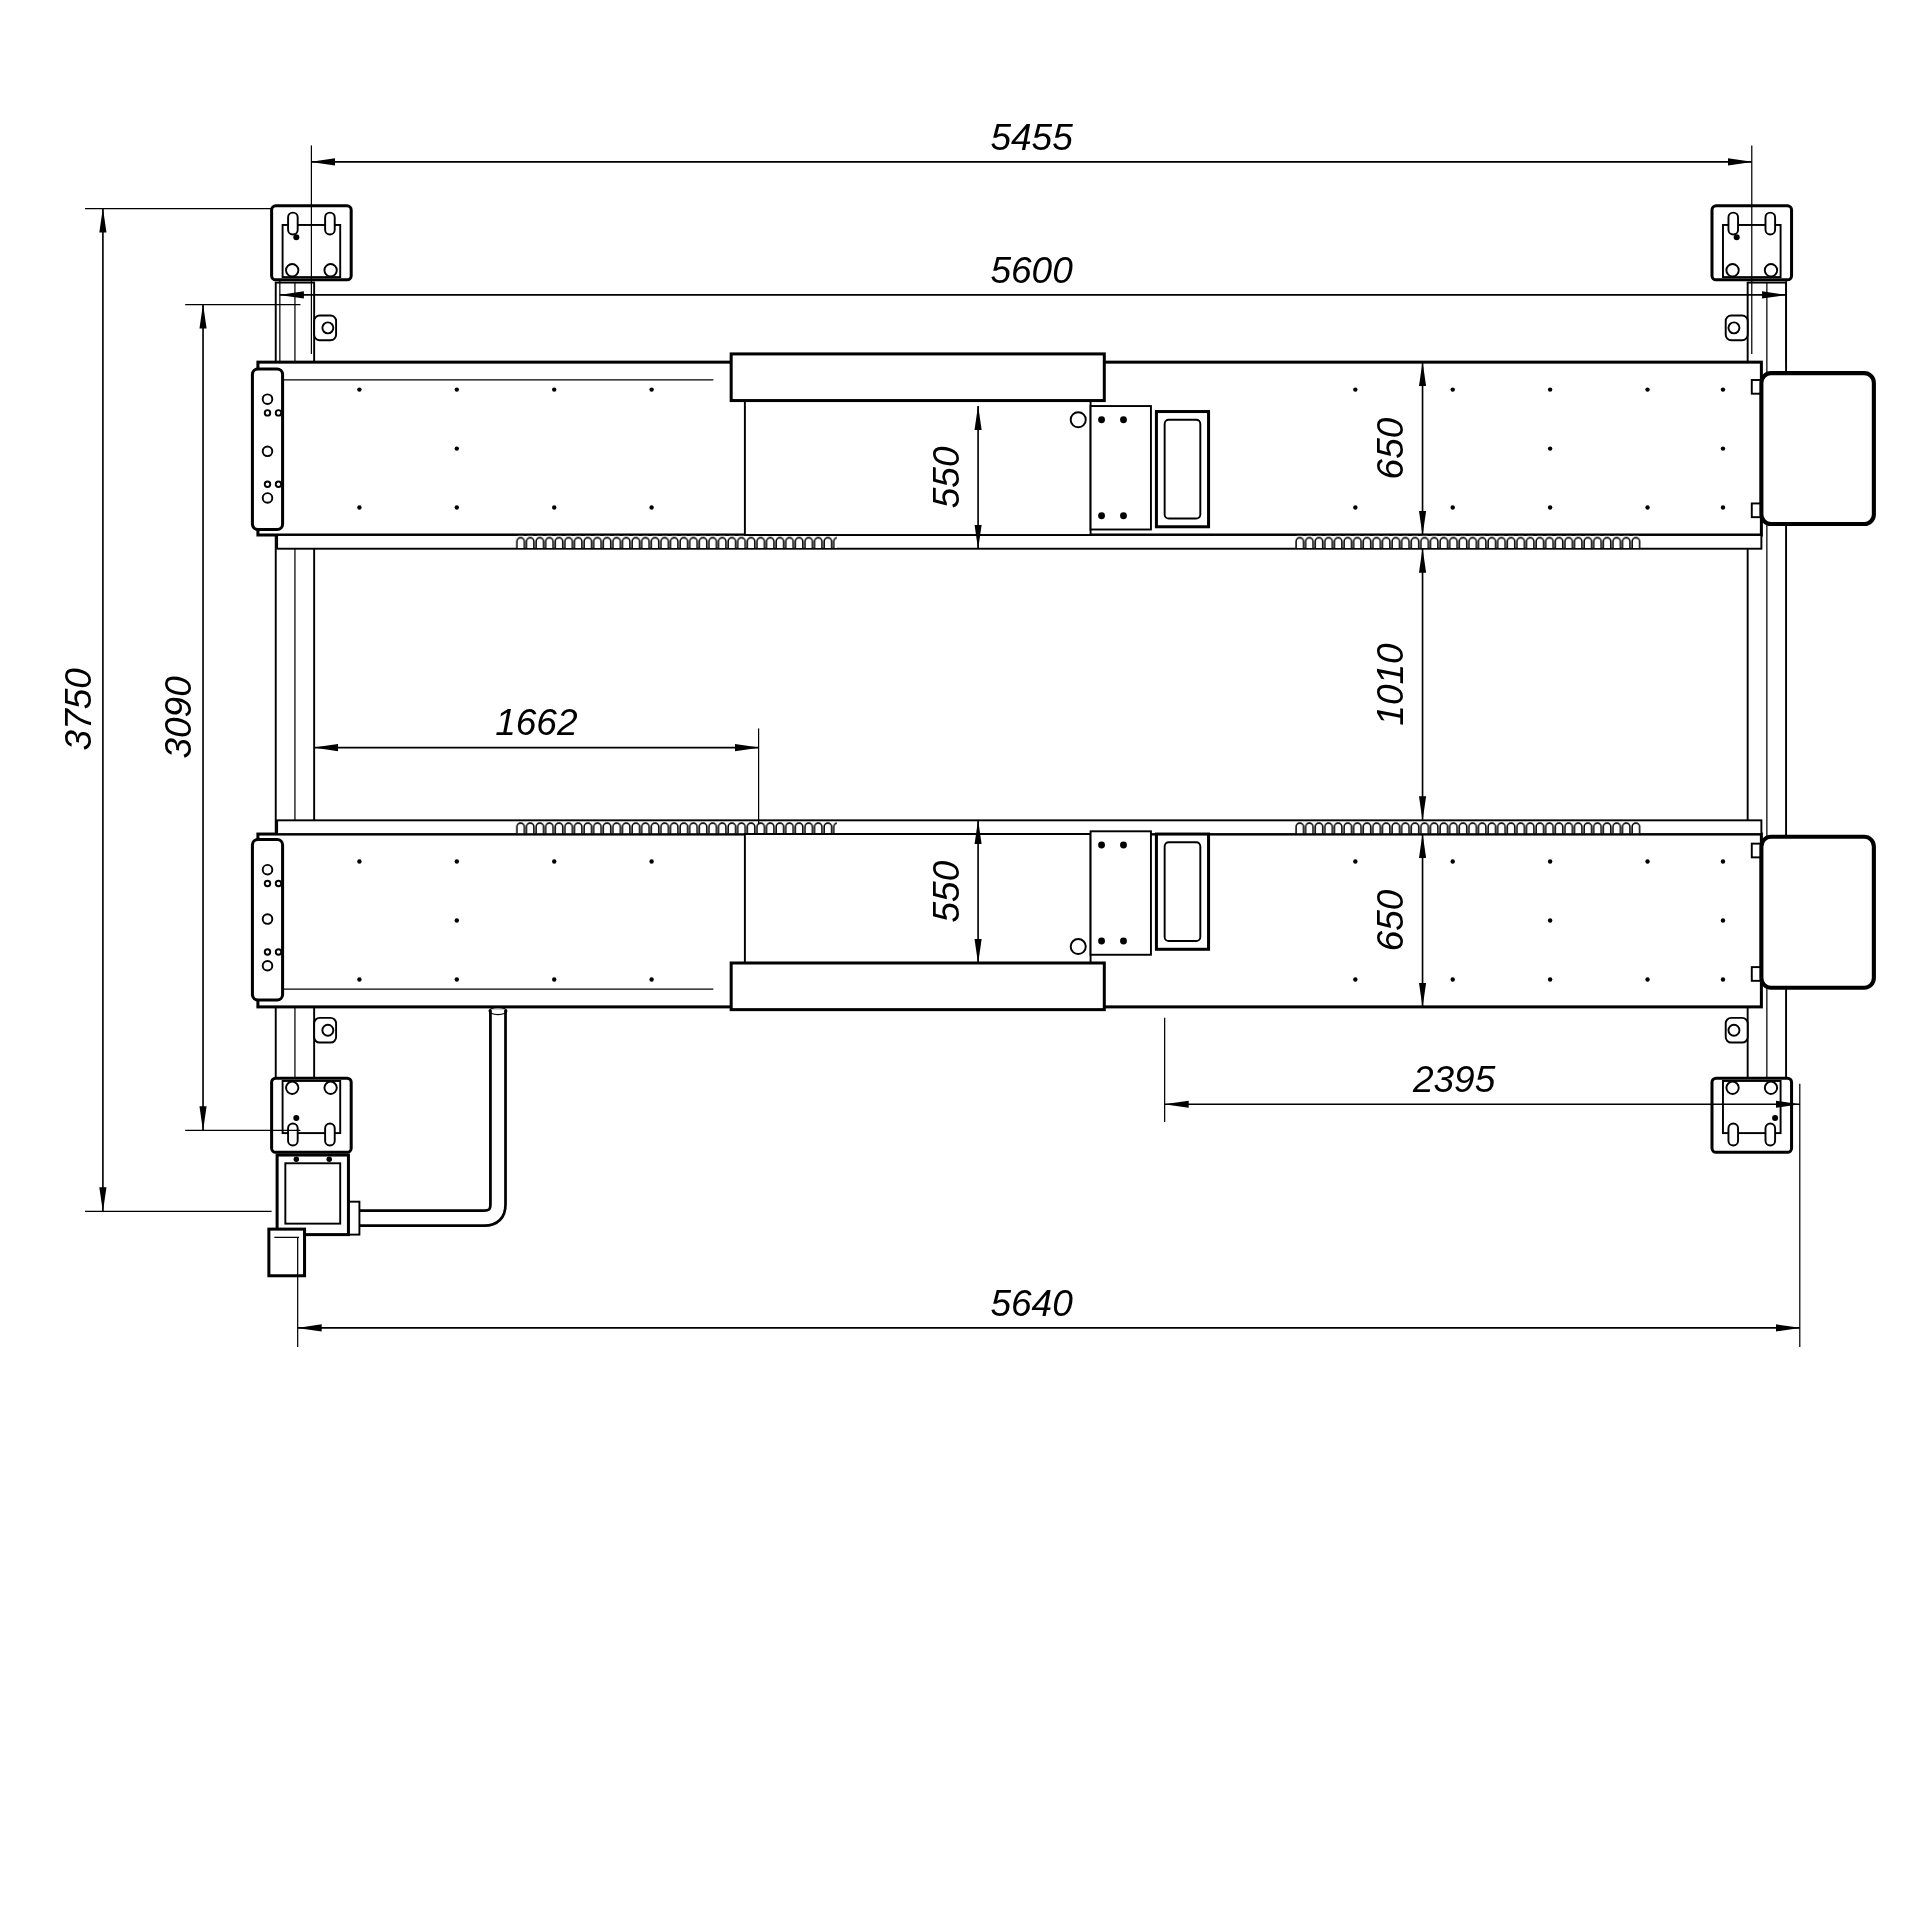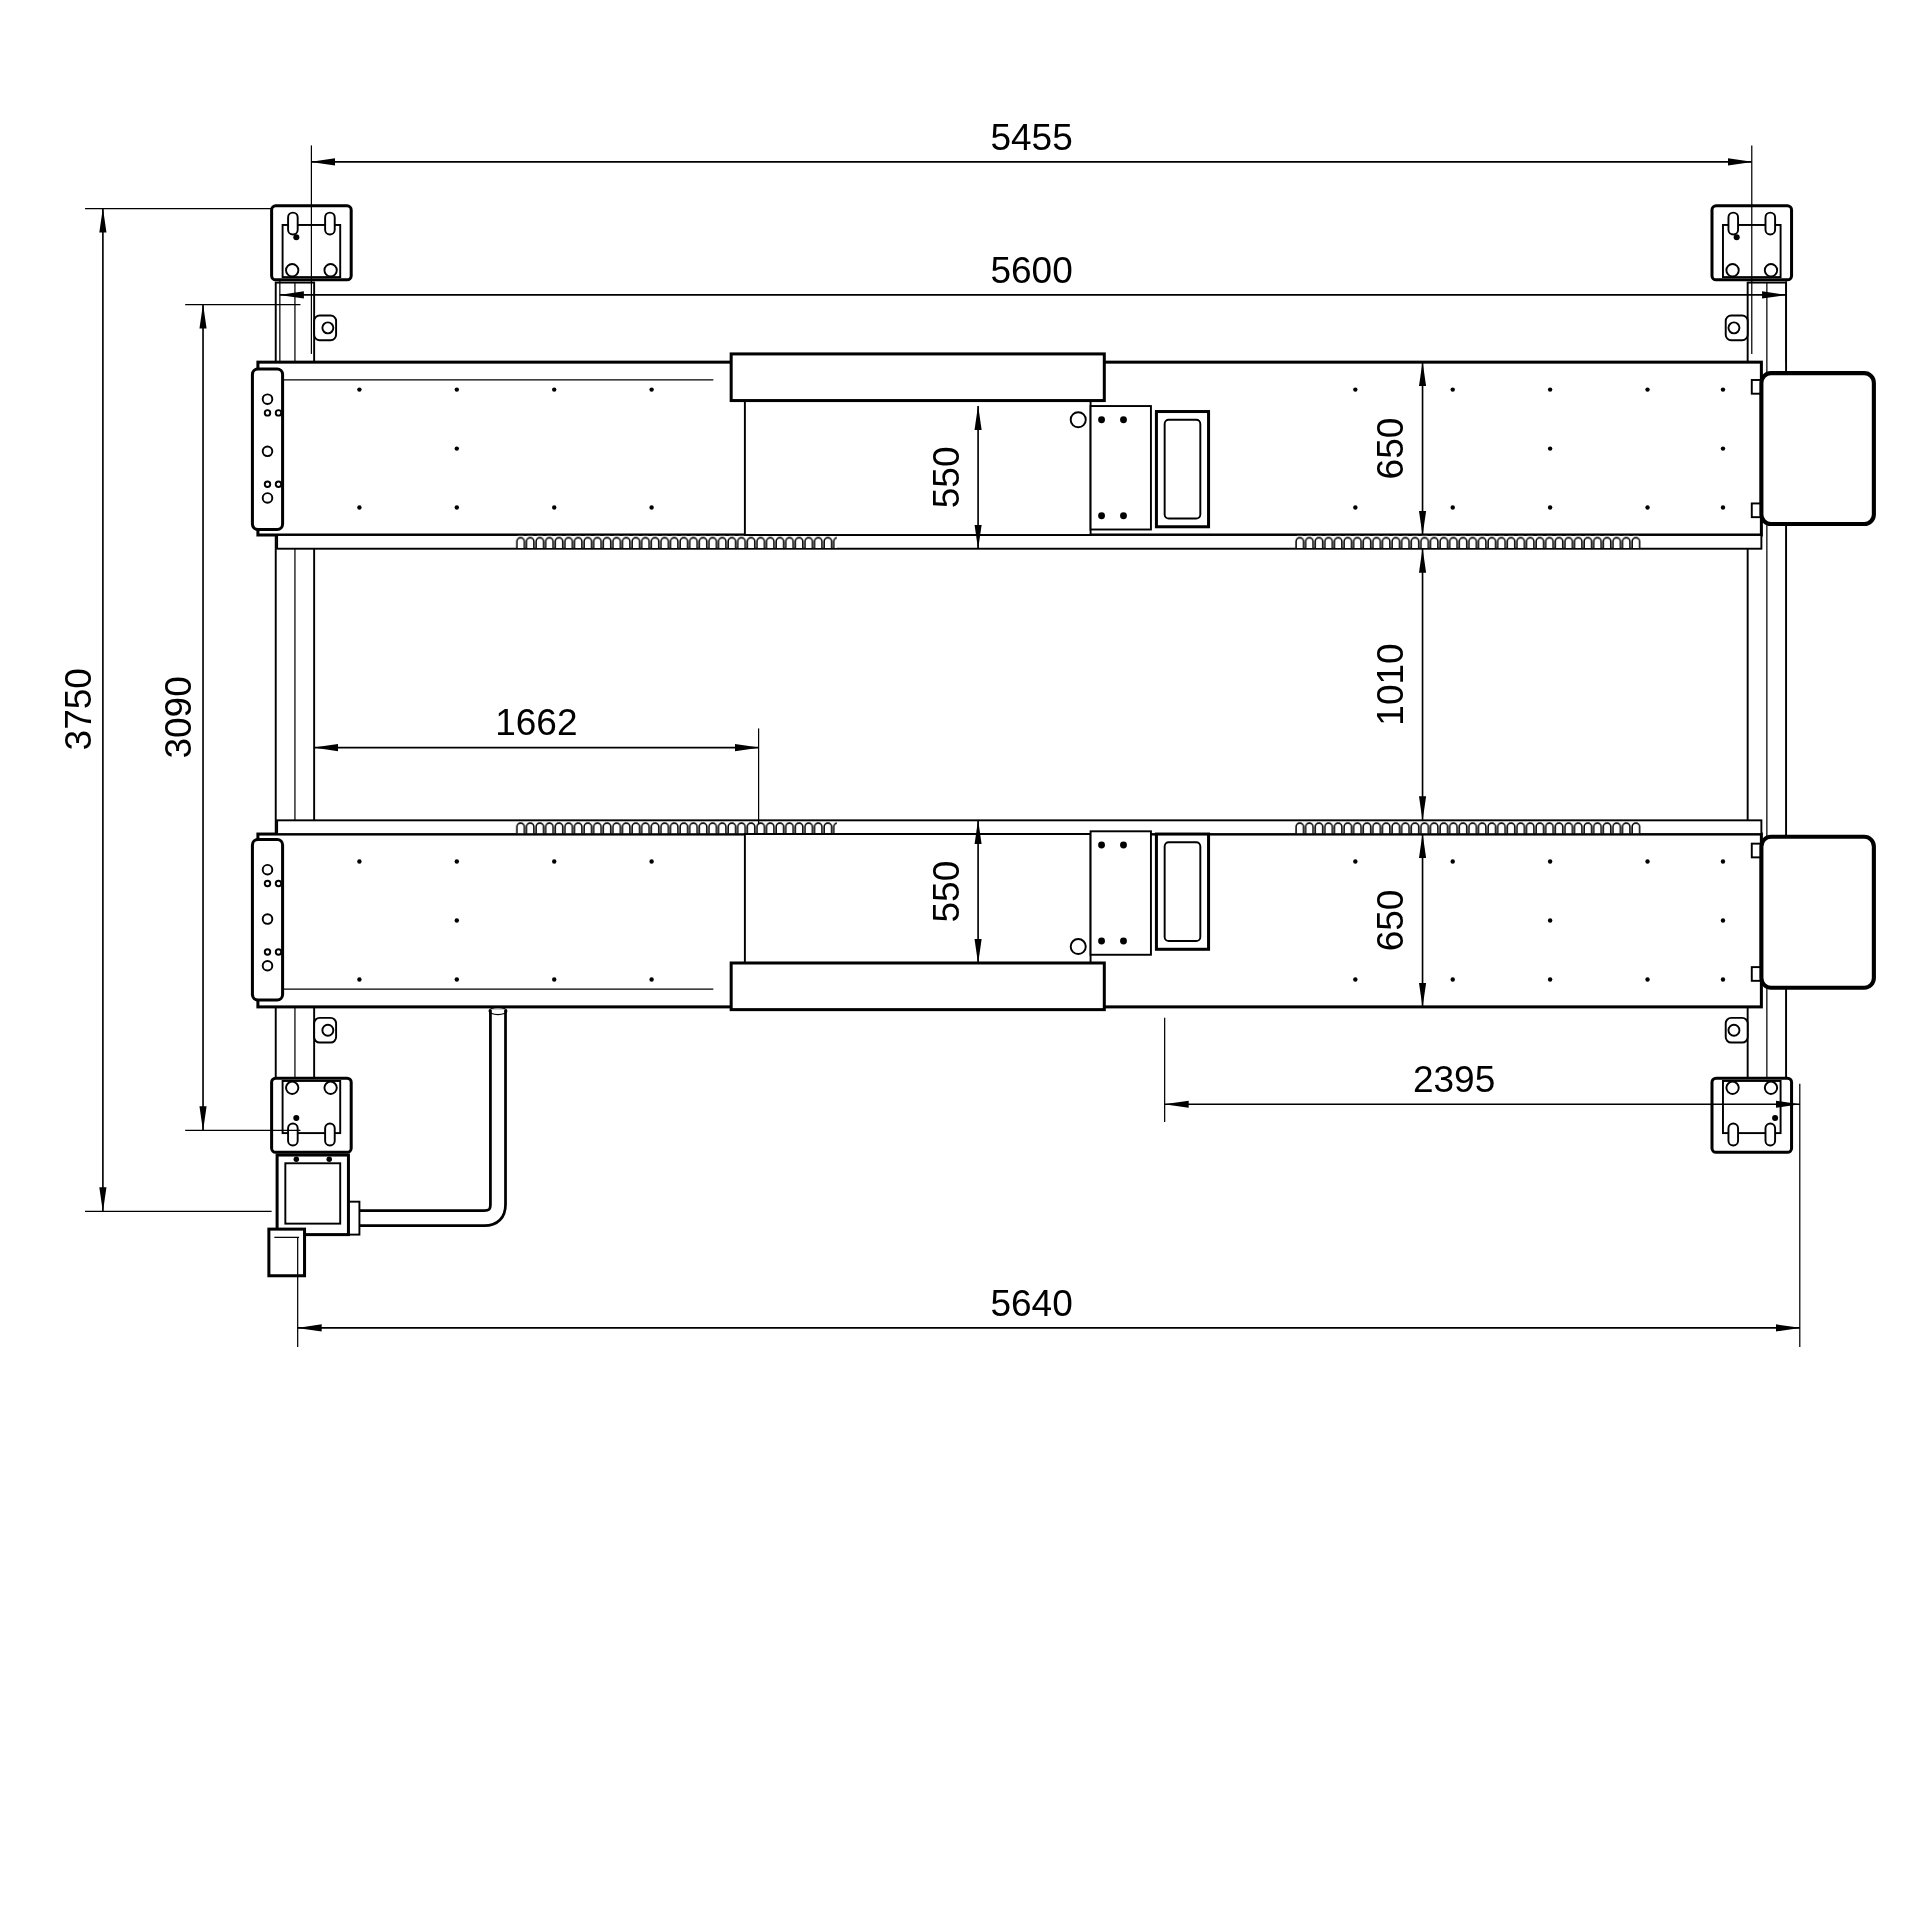--- a/index.html
+++ b/index.html
@@ -1,16 +1,16 @@
 <!DOCTYPE html>
 <html style="font-size:6.2px"><head>
 <meta charset="utf-8">
 <style>
   html,body{margin:0;padding:0;background:#ffffff;}
-  .stage{width:100%;margin:0 auto;background:#ffffff;}
+  .stage{width:100%;margin:0 auto;background:#ffffff;font-style:italic;}
   svg{display:block;width:100%;height:auto;background:#ffffff;}
   .dim{font-family:"Liberation Sans", sans-serif;font-size:27px;fill:#000;stroke:none;text-anchor:middle;}
   .dl{stroke:#000;stroke-width:1.2;fill:none;}
   .xl{stroke:#000;stroke-width:0.9;fill:none;}
   .s1{stroke:#000;stroke-width:0.9;fill:none;}
   .s2{stroke:#000;stroke-width:1.4;fill:#fff;}
   .s3{stroke:#000;stroke-width:2.2;fill:#fff;}
   .s4{stroke:#000;stroke-width:3;fill:#fff;}
   .hole{stroke:#000;stroke-width:1.4;fill:#fff;}
   .dot{stroke:none;fill:#000;}

